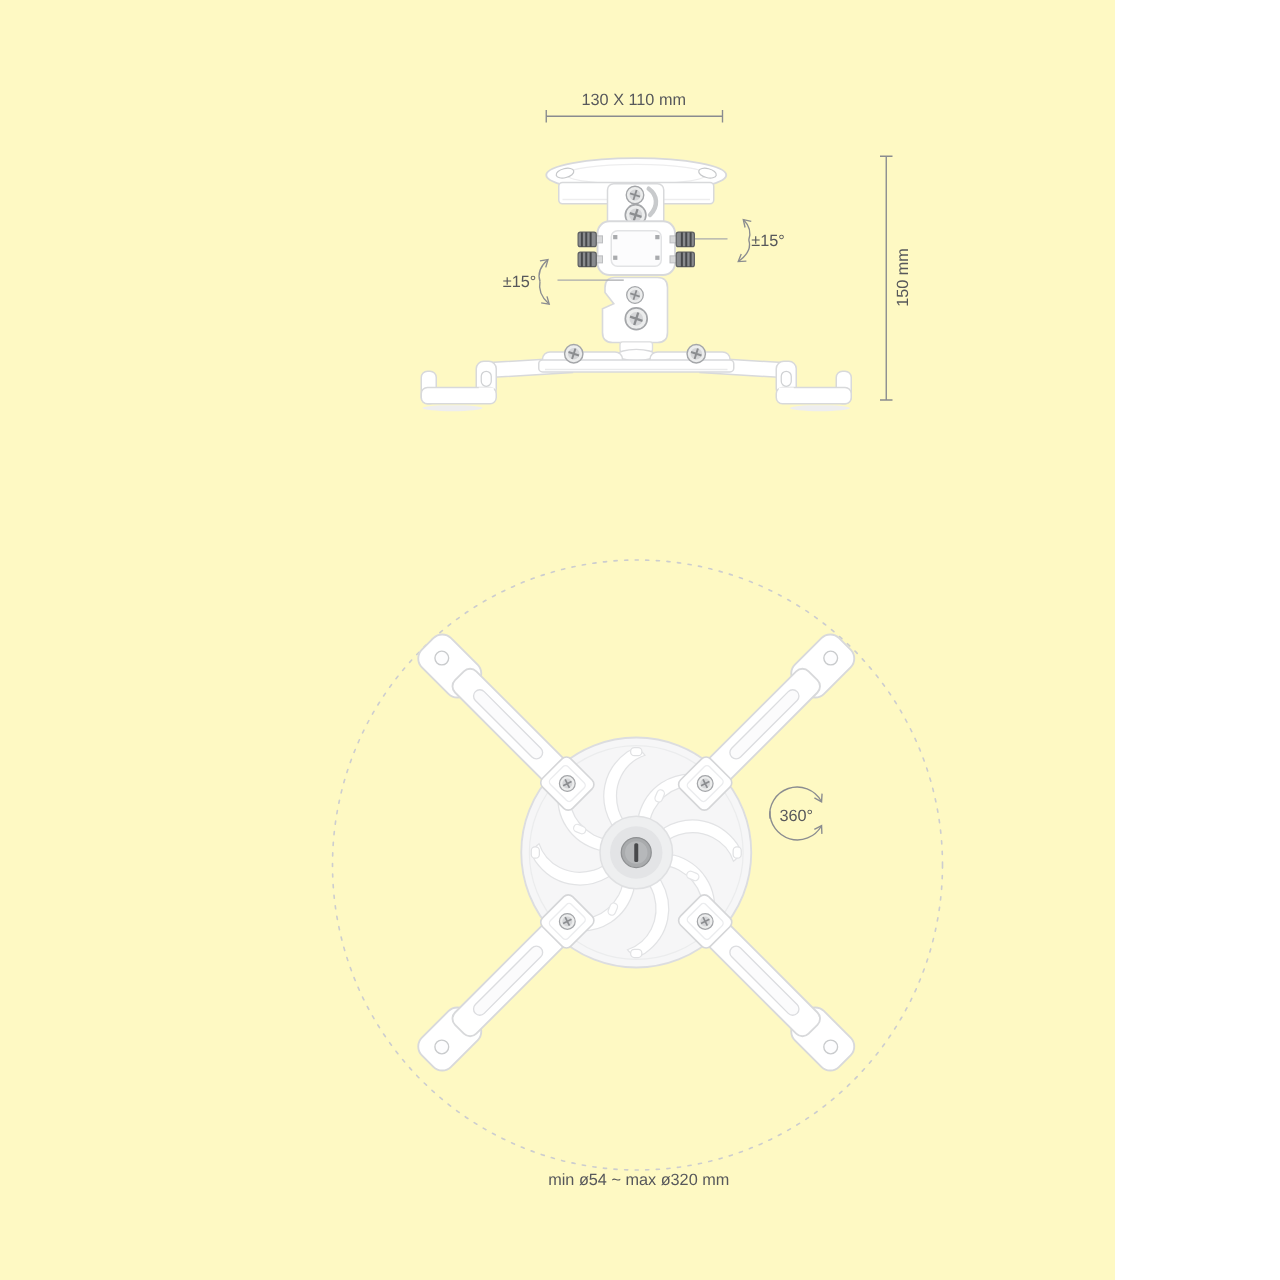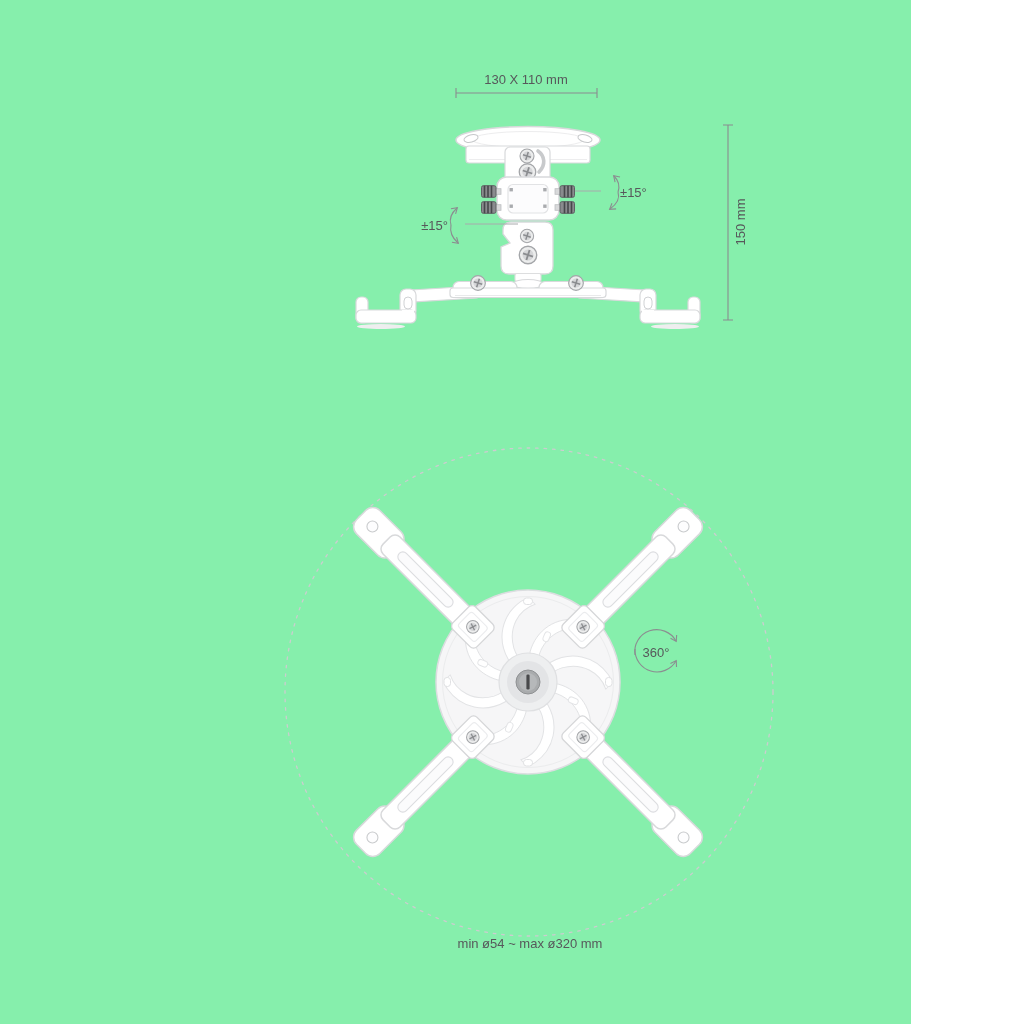--- a/index.html
+++ b/index.html
@@ -1,17 +1,17 @@
 <!DOCTYPE html>
 <html><head>
 <meta charset="utf-8">
 <style>
   html,body{margin:0;padding:0;background:#ffffff;}
-  .canvas{position:relative;width:892px;height:1024px;background:#86efac;overflow:hidden;
-          font-family:"Liberation Sans", sans-serif;padding-left:19px;}
+  .canvas{position:relative;width:892px;height:1024px;background:#fef9c3;overflow:hidden;
+          font-family:"Liberation Sans", sans-serif;}
   svg text{font-family:"Liberation Sans", sans-serif;font-size:13px;fill:#57585b;}
   svg text.vert{font-size:13px;}
 </style>
 </head>
 <body>
 
 <div class="canvas">
 <svg width="1024" height="1024" viewBox="0 0 1024 1024">
   <defs>
     <marker id="arw" markerWidth="9" markerHeight="9" refX="6.5" refY="4.5" orient="auto" markerUnits="userSpaceOnUse">

